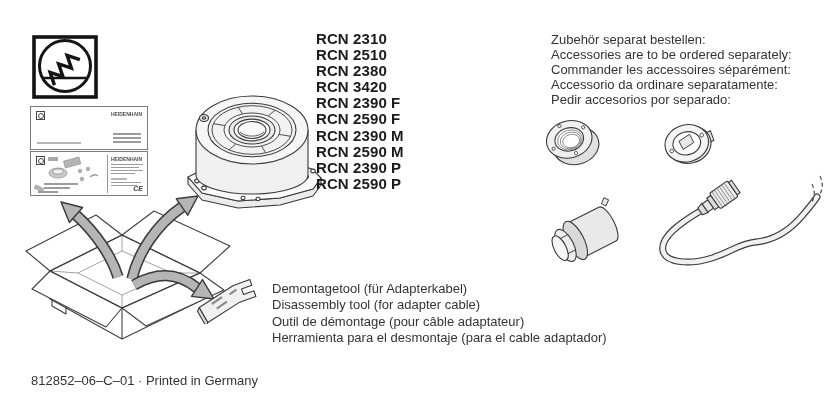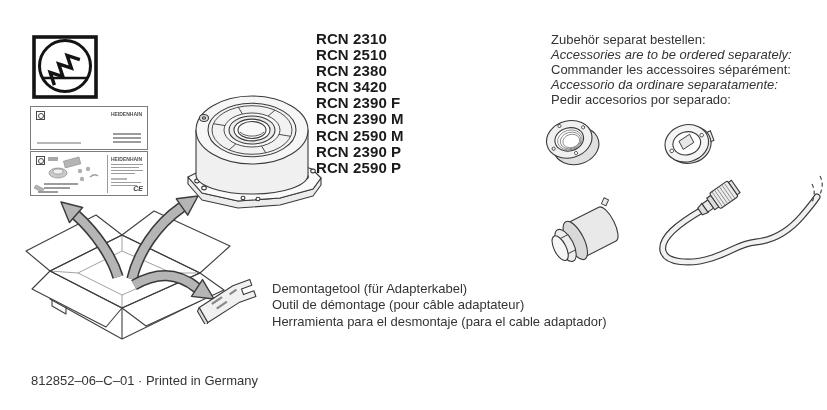--- a/index.html
+++ b/index.html
@@ -8,21 +8,21 @@
     background:#ffffff;font-family:"Liberation Sans",sans-serif;color:#333;
   }
   .abs{position:absolute;}
   svg{display:block;}
   
   .models{left:316px;top:31px;font-size:15px;font-weight:700;line-height:16.1px;color:#1b1b1b;letter-spacing:0.1px;}
   
   .note{font-size:13px;color:#343434;}
   .note-acc{left:551px;top:32px;line-height:15.1px;}
   .note-tool{left:272px;top:281px;line-height:16.3px;}
-  .it{font-style:italic;}
+  .it{}
   
   .footer{left:31px;top:373px;font-size:13px;color:#343434;text-align:right;}
   
   .leaflet{position:absolute;border:1px solid #7c7c7c;background:#fff;box-sizing:border-box;}
   .leaflet1{left:30px;top:106px;width:118px;height:44px;}
   .leaflet2{left:30px;top:151px;width:118px;height:45px;}
   .minilogo{position:absolute;width:9px;height:9px;border:1px solid #4a4a4a;box-sizing:border-box;}
   .minilogo::before{content:"";position:absolute;left:0.5px;top:0.5px;right:0.5px;bottom:0.5px;border:1px solid #4a4a4a;border-radius:50%;}
   .brand-mini{position:absolute;font-size:5px;font-weight:700;color:#4f4f4f;letter-spacing:0;line-height:6px;}
   .ce{position:absolute;font-size:7px;font-weight:700;font-style:italic;color:#3f3f3f;line-height:7px;}
@@ -156,20 +156,21 @@
     <ellipse cx="24" cy="33" rx="1.6" ry="1.2" fill="#cfcfcf"></ellipse>
   </g>
 </svg>
 
 <div class="abs models">
   <div>RCN 2310</div>
   <div>RCN 2510</div>
   <div>RCN 2380</div>
   <div>RCN 3420</div>
   <div>RCN 2390 F</div>
+  <div>RCN 2590 F</div>
   <div>RCN 2390 M</div>
   <div>RCN 2590 M</div>
   <div>RCN 2390 P</div>
   <div>RCN 2590 P</div>
 </div>
 
 <div class="abs note note-acc">
   <div>Zubehör separat bestellen:</div>
   <div class="it">Accessories are to be ordered separately:</div>
   <div>Commander les accessoires séparément:</div>
@@ -248,17 +249,18 @@
     <g stroke="#8a8a8a" stroke-width="2.2">
       <line x1="16" y1="23" x2="28" y2="20"></line>
       <line x1="19" y1="29" x2="31" y2="26"></line>
       <line x1="36" y1="20" x2="44" y2="18"></line>
     </g>
   </g>
 </svg>
 
 <div class="abs note note-tool">
   <div>Demontagetool (für Adapterkabel)</div>
+  <div class="it">Disassembly tool (for adapter cable)</div>
   <div>Outil de démontage (pour câble adaptateur)</div>
   <div>Herramienta para el desmontaje (para el cable adaptador)</div>
 </div>
 
 <div class="abs footer">812852–06–C–01 · Printed in Germany</div>
 
 </body></html>

